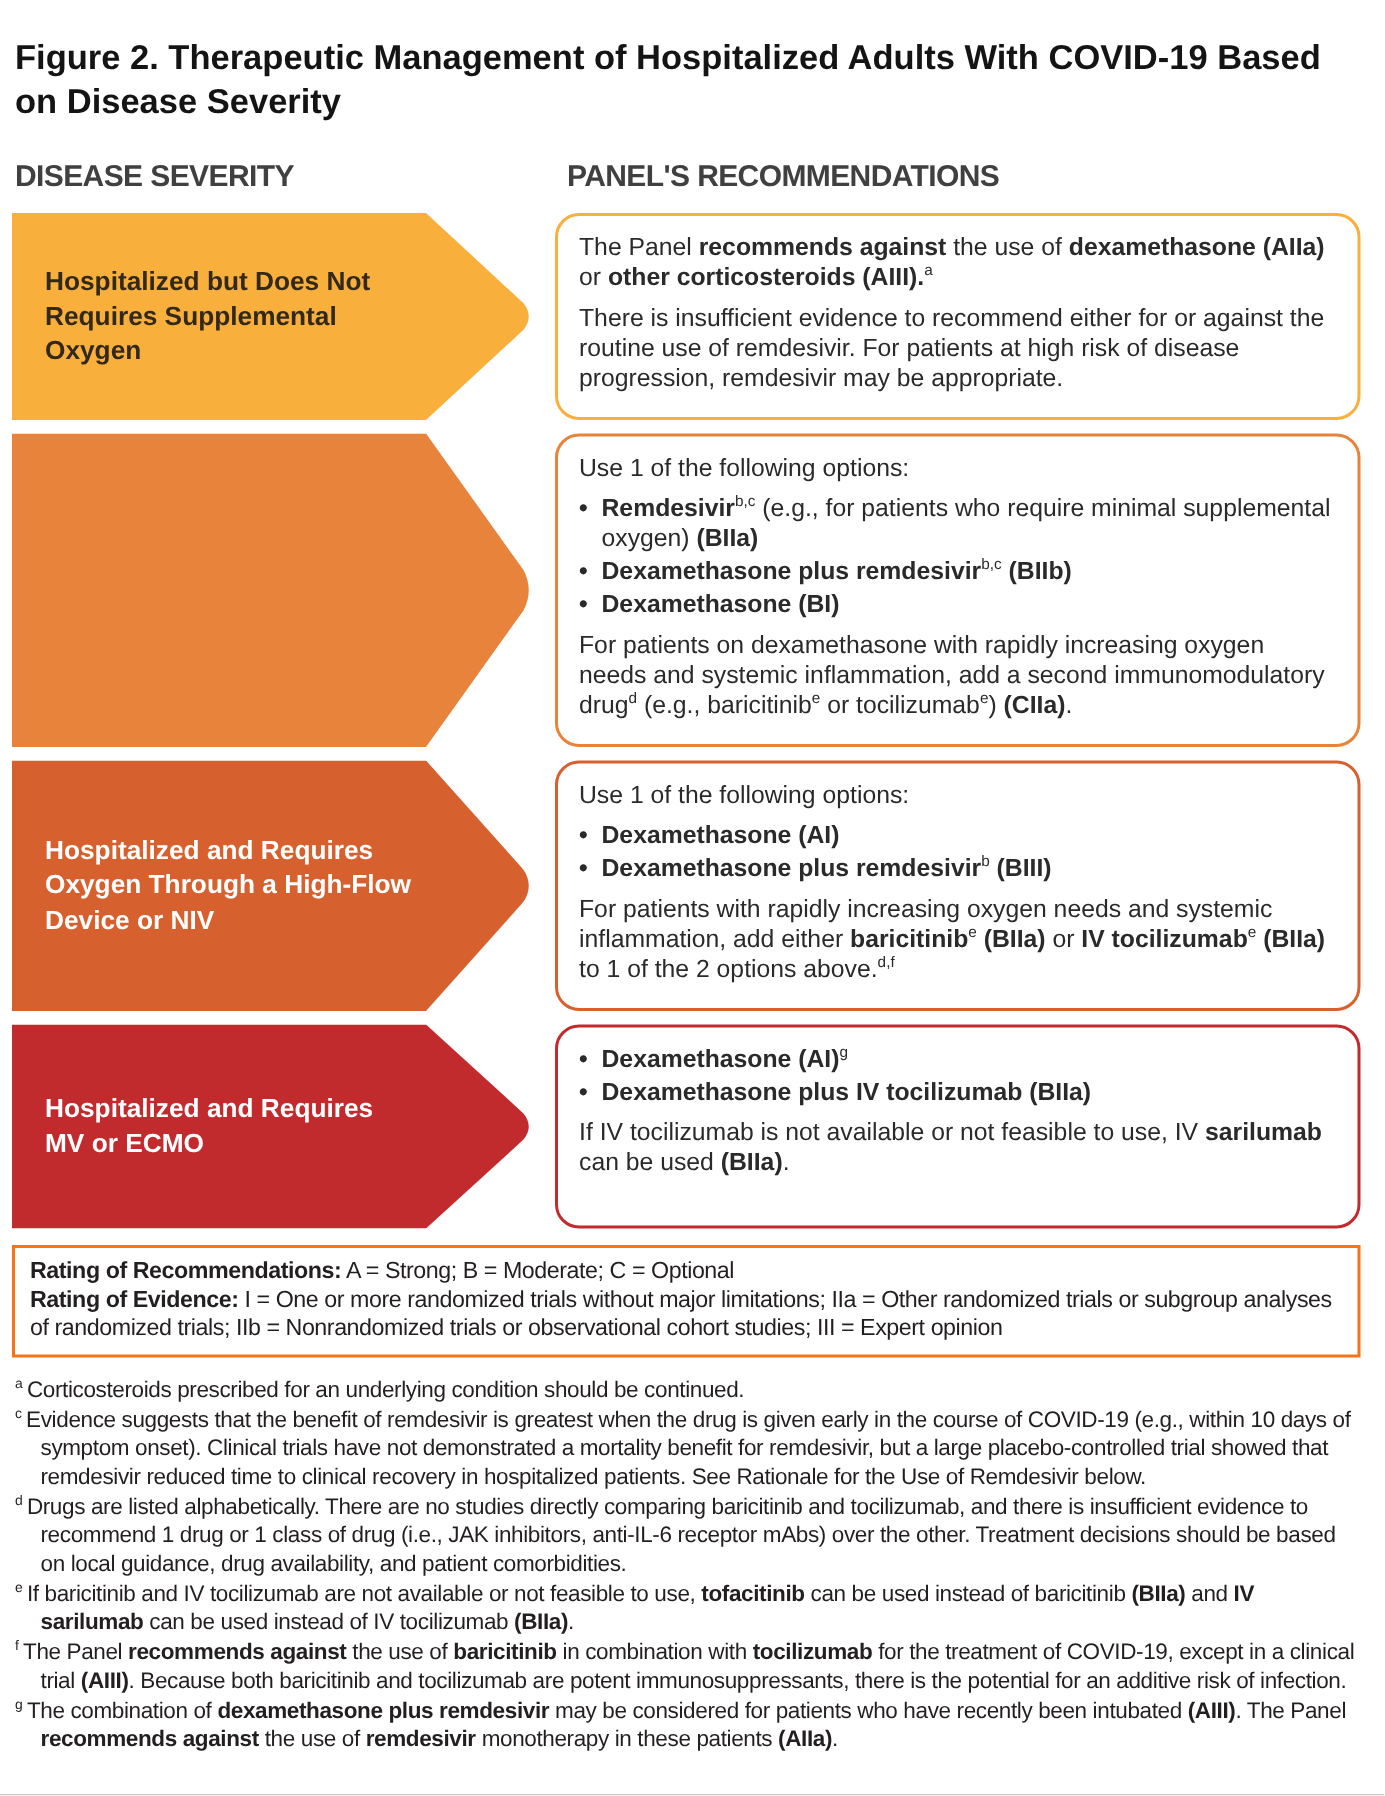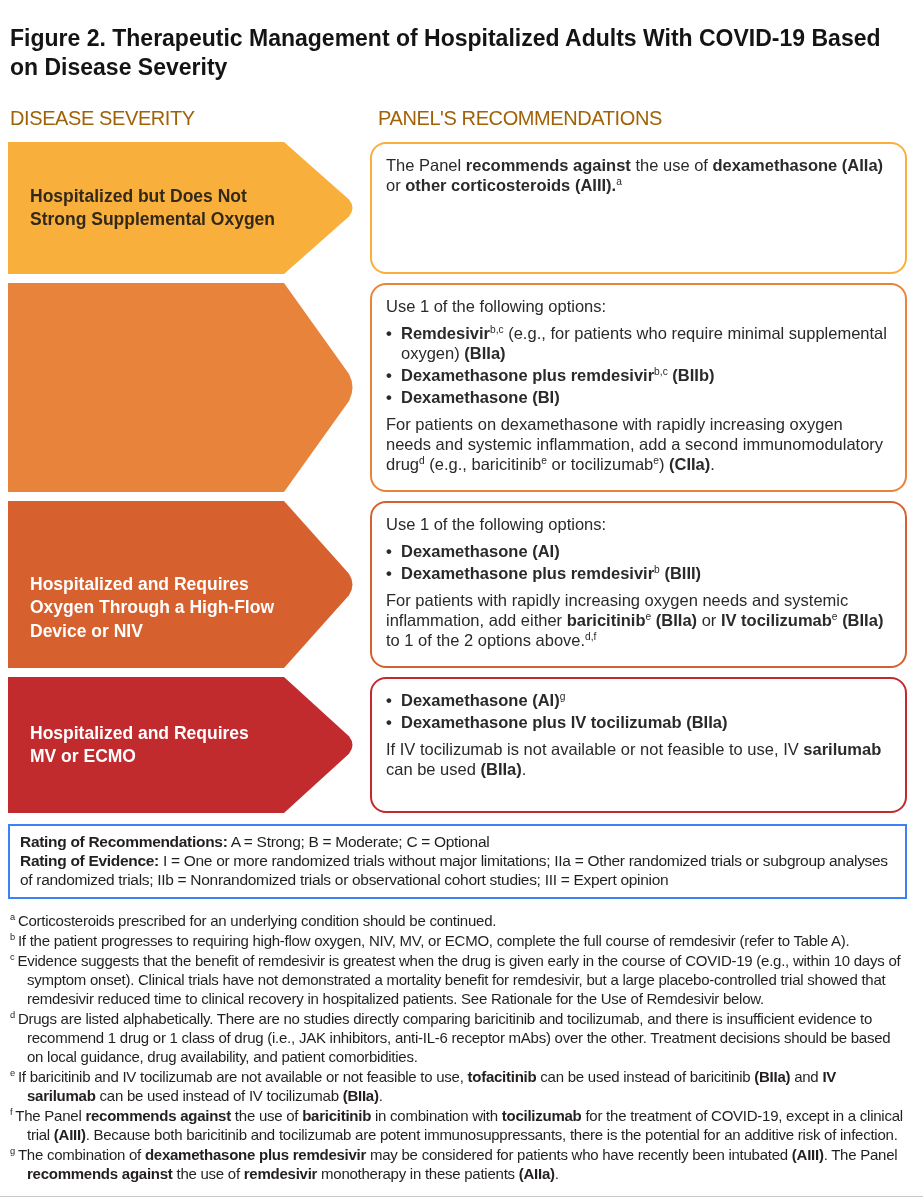--- a/index.html
+++ b/index.html
@@ -20,23 +20,23 @@
     font-size:23px;
     font-weight:bold;
     line-height:1.28;
     color:#141414;
     margin:16px 0 24px 2px;
     max-width:880px;
   }
   .col-heads{display:flex;margin:0 0 12px 2px;}
   .col-head{
     font-size:20px;
-    font-weight:normal;
+    font-weight:bold;
     letter-spacing:-0.4px;
-    color:#a16207;
+    color:#404040;
   }
   .col-head.left{width:352px;flex:none;}
   .col-head.right{flex:1;padding-left:16px;}
 
   .row{display:flex;margin:0 0 9px 0;}
   .arrow{position:relative;width:348px;flex:none;}
   .arrow svg{position:absolute;inset:0;width:100%;height:100%;display:block;}
   .arrow-label{
     position:absolute;
     top:50%;
@@ -59,21 +59,21 @@
     box-sizing:border-box;
   }
   .rec-p{margin:7px 0;}
   .rec-box .rec-p:first-child{margin-top:2px;}
   .rec-bullet{display:flex;margin:2px 0;}
   .rec-bullet .dot{width:15px;flex:none;font-weight:bold;}
   .rec-bullet .bt{flex:1;}
   sup{font-size:62%;line-height:0;vertical-align:super;}
 
   .rating-box{
-    border:2px solid #3b82f6;
+    border:2px solid #f97316;
     margin:11px 0 0 0;
     padding:6px 10px 8px 10px;
     font-size:15.5px;
     line-height:19px;
     letter-spacing:-0.3px;
   }
   .footnotes{margin:12px 0 0 2px;font-size:15px;line-height:19px;letter-spacing:-0.25px;}
   .footnote{padding-left:17px;text-indent:-17px;margin:0 0 1px 0;}
   .footnote sup{margin-right:3px;}
 </style>
@@ -87,24 +87,25 @@
   <div class="col-heads">
     <div class="col-head left">DISEASE SEVERITY</div>
     <div class="col-head right">PANEL'S RECOMMENDATIONS</div>
   </div>
 
   <section class="row" style="min-height:132px;">
     <div class="arrow">
       <svg viewBox="0 0 348 140" preserveAspectRatio="none">
         <path d="M0 0 H276 L341 61 Q348 70 341 79 L276 140 H0 Z" fill="#F9AF3B"></path>
       </svg>
-      <div class="arrow-label" style="color: rgb(51, 41, 26);">Hospitalized but Does Not Strong Supplemental Oxygen</div>
+      <div class="arrow-label" style="color: rgb(51, 41, 26);">Hospitalized but Does Not Requires Supplemental Oxygen</div>
     </div>
     <div class="rec-box" style="border-color: rgb(249, 175, 59);">
         <div class="rec-p">The Panel <b>recommends against</b> the use of <b>dexamethasone (AIIa)</b> or <b>other corticosteroids (AIII).</b><sup>a</sup></div>
+        <div class="rec-p">There is insufficient evidence to recommend either for or against the routine use of remdesivir. For patients at high risk of disease progression, remdesivir may be appropriate.</div>
       </div>
   </section>
 
   <section class="row" style="min-height:190px;">
     <div class="arrow">
       <svg viewBox="0 0 348 140" preserveAspectRatio="none">
         <path d="M0 0 H276 L341 61 Q348 70 341 79 L276 140 H0 Z" fill="#E8833B"></path>
       </svg>
     </div>
     <div class="rec-box" style="border-color: rgb(232, 131, 59);">
@@ -123,21 +124,21 @@
         </div>
         <div class="rec-p">For patients on dexamethasone with rapidly increasing oxygen needs and systemic inflammation, add a second immunomodulatory drug<sup>d</sup> (e.g., baricitinib<sup>e</sup> or tocilizumab<sup>e</sup>) <b>(CIIa)</b>.</div>
       </div>
   </section>
 
   <section class="row" style="min-height:152px;">
     <div class="arrow">
       <svg viewBox="0 0 348 140" preserveAspectRatio="none">
         <path d="M0 0 H276 L341 61 Q348 70 341 79 L276 140 H0 Z" fill="#D6612E"></path>
       </svg>
-      <div class="arrow-label" style="color: rgb(255, 255, 255); margin-top: 24px;">Hospitalized and Requires Oxygen Through a High-Flow Device or NIV</div>
+      <div class="arrow-label" style="color: rgb(255, 255, 255);">Hospitalized and Requires Oxygen Through a High-Flow Device or NIV</div>
     </div>
     <div class="rec-box" style="border-color: rgb(214, 97, 46);">
         <div class="rec-p">Use 1 of the following options:</div>
         <div class="rec-bullet">
           <span class="dot">•</span>
           <span class="bt"><b>Dexamethasone (AI)</b></span>
         </div>
         <div class="rec-bullet">
           <span class="dot">•</span>
           <span class="bt"><b>Dexamethasone plus remdesivir</b><sup>b</sup> <b>(BIII)</b></span>
@@ -166,21 +167,20 @@
       </div>
   </section>
 
   <div class="rating-box">
     <div><b>Rating of Recommendations:</b> A = Strong; B = Moderate; C = Optional</div>
     <div><b>Rating of Evidence:</b> I = One or more randomized trials without major limitations; IIa = Other randomized trials or subgroup analyses of randomized trials; IIb = Nonrandomized trials or observational cohort studies; III = Expert opinion</div>
   </div>
 
   <div class="footnotes">
       <div class="footnote"><sup>a</sup>Corticosteroids prescribed for an underlying condition should be continued.</div>
-      <div class="footnote"><sup>b</sup>If the patient progresses to requiring high-flow oxygen, NIV, MV, or ECMO, complete the full course of remdesivir (refer to Table A).</div>
       <div class="footnote"><sup>c</sup>Evidence suggests that the benefit of remdesivir is greatest when the drug is given early in the course of COVID-19 (e.g., within 10 days of symptom onset). Clinical trials have not demonstrated a mortality benefit for remdesivir, but a large placebo-controlled trial showed that remdesivir reduced time to clinical recovery in hospitalized patients. See Rationale for the Use of Remdesivir below.</div>
       <div class="footnote"><sup>d</sup>Drugs are listed alphabetically. There are no studies directly comparing baricitinib and tocilizumab, and there is insufficient evidence to recommend 1 drug or 1 class of drug (i.e., JAK inhibitors, anti-IL-6 receptor mAbs) over the other. Treatment decisions should be based on local guidance, drug availability, and patient comorbidities.</div>
       <div class="footnote"><sup>e</sup>If baricitinib and IV tocilizumab are not available or not feasible to use, <b>tofacitinib</b> can be used instead of baricitinib <b>(BIIa)</b> and <b>IV sarilumab</b> can be used instead of IV tocilizumab <b>(BIIa)</b>.</div>
       <div class="footnote"><sup>f</sup>The Panel <b>recommends against</b> the use of <b>baricitinib</b> in combination with <b>tocilizumab</b> for the treatment of COVID-19, except in a clinical trial <b>(AIII)</b>. Because both baricitinib and tocilizumab are potent immunosuppressants, there is the potential for an additive risk of infection.</div>
       <div class="footnote"><sup>g</sup>The combination of <b>dexamethasone plus remdesivir</b> may be considered for patients who have recently been intubated <b>(AIII)</b>. The Panel <b>recommends against</b> the use of <b>remdesivir</b> monotherapy in these patients <b>(AIIa)</b>.</div>
     </div>
 
 </div>
 
 </body></html>

